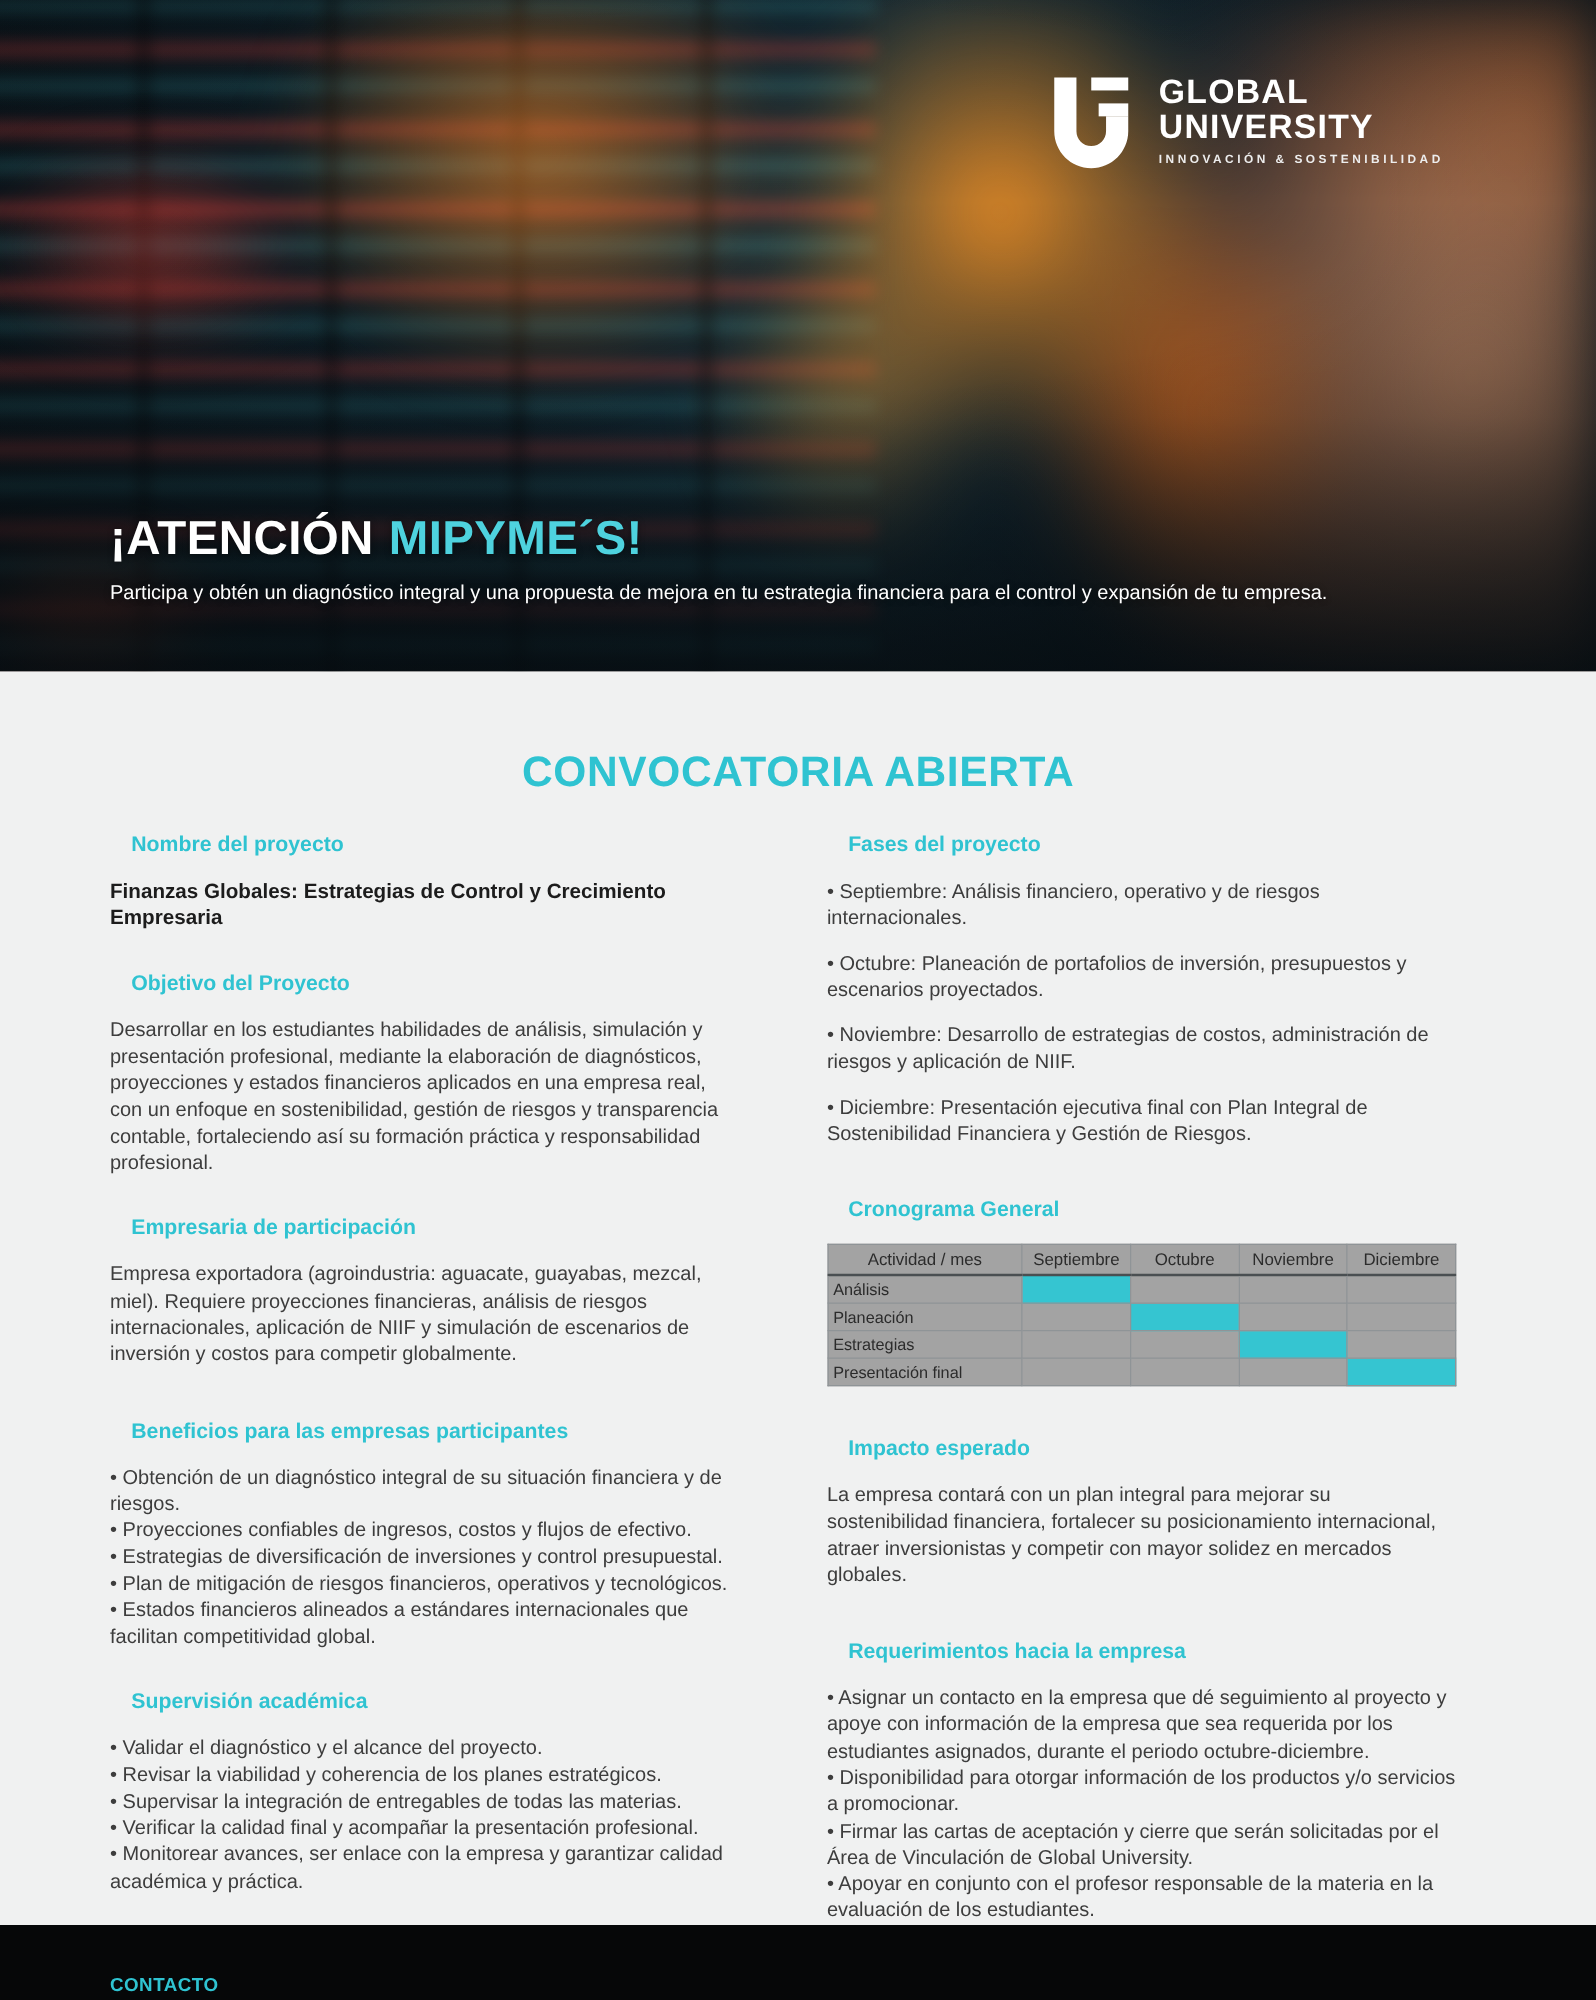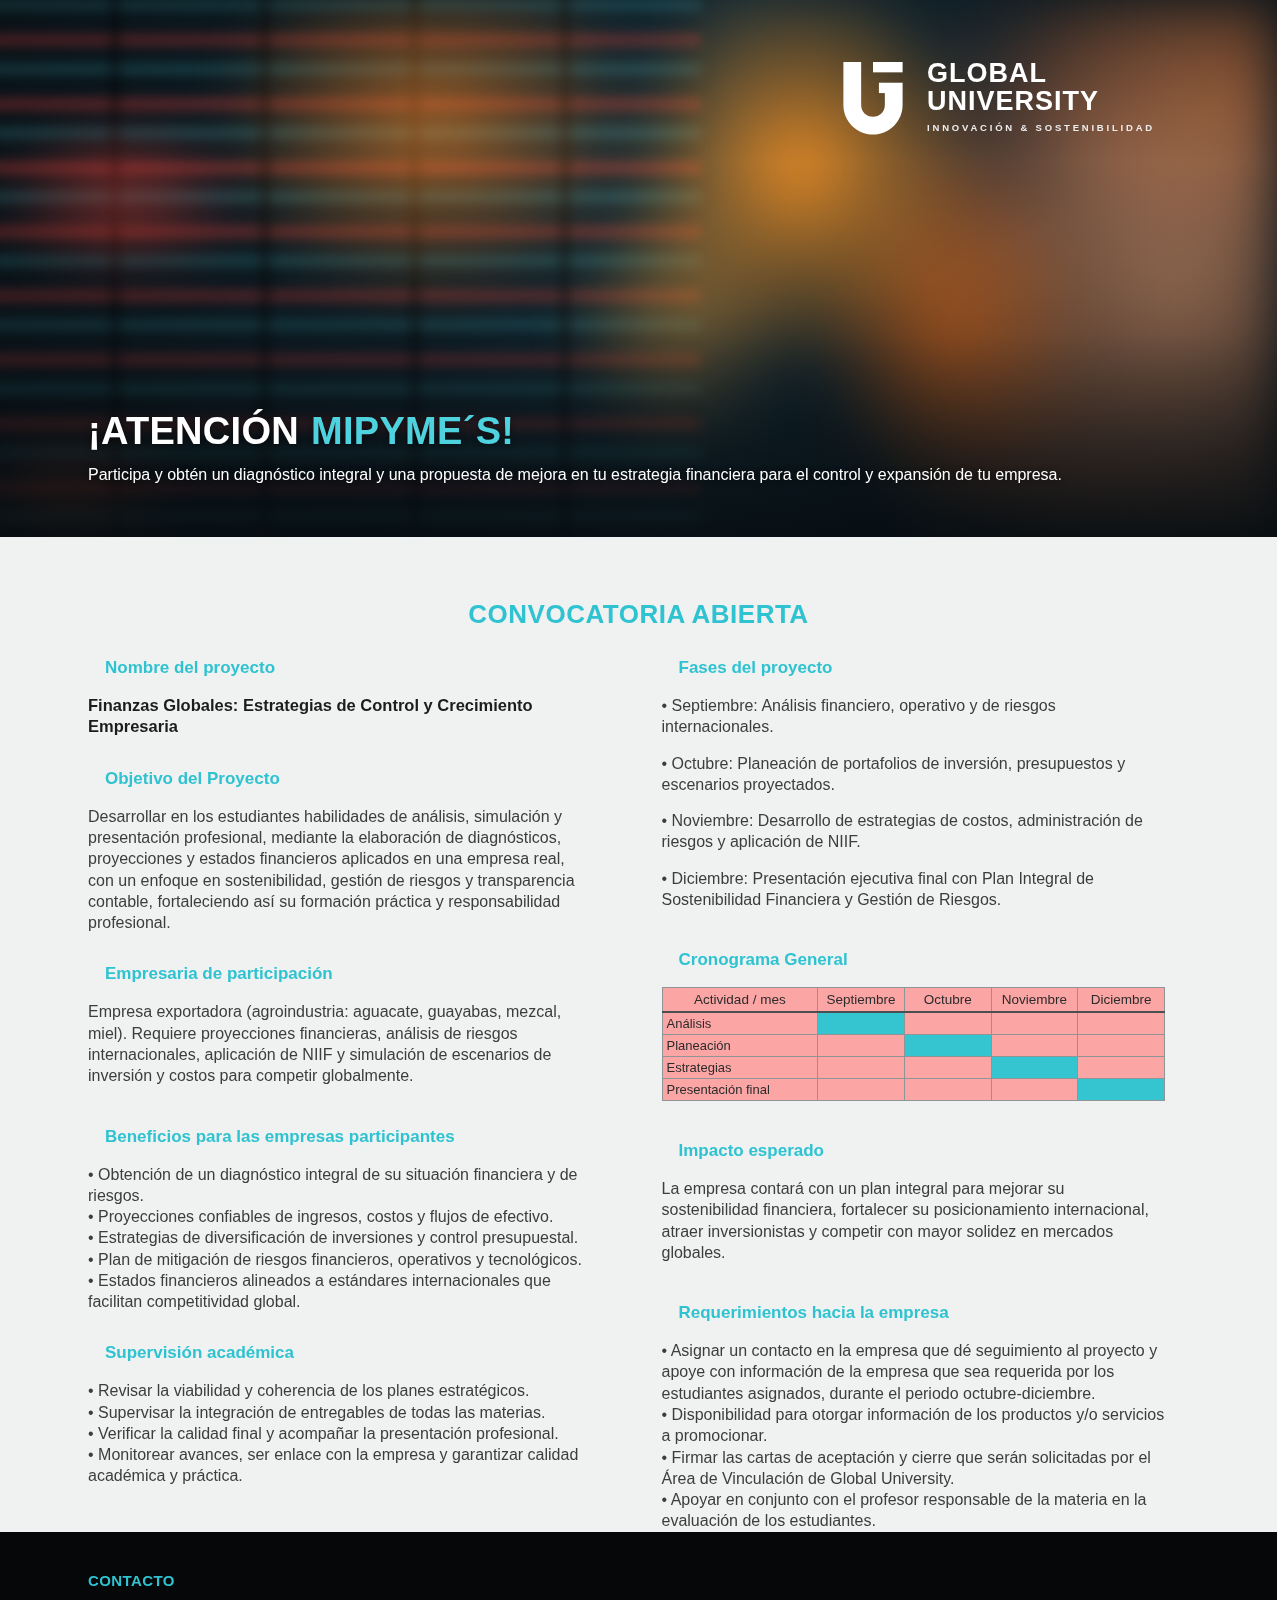--- a/index.html
+++ b/index.html
@@ -41,35 +41,35 @@
   .logo-tagline { color:#ededed; font-size:9.5px; letter-spacing:2.8px; margin-top:7px; font-weight:700; }
 
   .hero-text { position:absolute; left:88px; right:70px; bottom:52px; color:#fff;
                text-shadow:0 1px 6px rgba(0,0,0,.45); }
   .hero-text h1 { font-size:38px; font-weight:800; letter-spacing:.3px; margin-bottom:11px; }
   .hero-text h1 .accent { color:#4ed2de; margin-left:12px; }
   .hero-sub { font-size:16px; line-height:1.34; font-weight:400; max-width:1105px; }
 
   
   main { flex:1 1 auto; }
-  .open-call { text-align:center; color:#2fc3d1; font-size:26px; font-weight:800;
+  .open-call { text-align:center; color:#2fc3d1; font-size:34px; font-weight:800;
                letter-spacing:.5px; margin-top:62px; }
   .columns { display:flex; gap:70px; padding:28px 112px 0 88px; }
   .col { flex:1 1 0; min-width:0; }
 
   .sec { color:#2fc3d1; font-size:17px; font-weight:700; margin:0 17px 17px; }
   .sec-gap { margin-top:31px; }
   .sec-gap-lg { margin-top:40px; }
   .body-text { color:#3d3d3d; font-size:16px; line-height:1.33; }
   .strong-line { color:#1c1c1c; font-size:16.5px; font-weight:700; line-height:1.3; }
   .list-tight p { margin:0; }
   .list-spaced p { margin:0 0 15px; }
   .list-spaced p:last-child { margin-bottom:0; }
 
-  .gantt { width:100%; border-collapse:collapse; margin-top:8px; background:#fca5a5;
+  .gantt { width:100%; border-collapse:collapse; margin-top:8px; background:#a3a3a3;
            font-size:13px; color:#2b2b2b; }
   .gantt th, .gantt td { border:1px solid #8f9497; }
   .gantt th { font-weight:400; text-align:center; padding:4px 4px; font-size:13.5px;
               border-bottom:2px solid #4a4f52; }
   .gantt td { height:18px; padding:3px 4px; }
   .gantt .col-act { width:31%; }
   .gantt .col-month { width:17.25%; }
   .gantt td.filled { background:#35c5d1; }
 
   
@@ -134,20 +134,21 @@
         <p>• Obtención de un diagnóstico integral de su situación financiera y de riesgos.</p>
             <p>• Proyecciones confiables de ingresos, costos y flujos de efectivo.</p>
             <p>• Estrategias de diversificación de inversiones y control presupuestal.</p>
             <p>• Plan de mitigación de riesgos financieros, operativos y tecnológicos.</p>
             <p>• Estados financieros alineados a estándares internacionales que facilitan competitividad global.</p>
           </div>
 
         <h3 class="sec sec-gap">Supervisión académica</h3>
         <div class="body-text list-tight">
 
+        <p>• Validar el diagnóstico y el alcance del proyecto.</p>
             <p>• Revisar la viabilidad y coherencia de los planes estratégicos.</p>
             <p>• Supervisar la integración de entregables de todas las materias.</p>
             <p>• Verificar la calidad final y acompañar la presentación profesional.</p>
             <p>• Monitorear avances, ser enlace con la empresa y garantizar calidad académica y práctica.</p>
           </div>
       </div>
 
       <div class="col">
         <h3 class="sec">Fases del proyecto</h3>
         <div class="body-text list-spaced">

